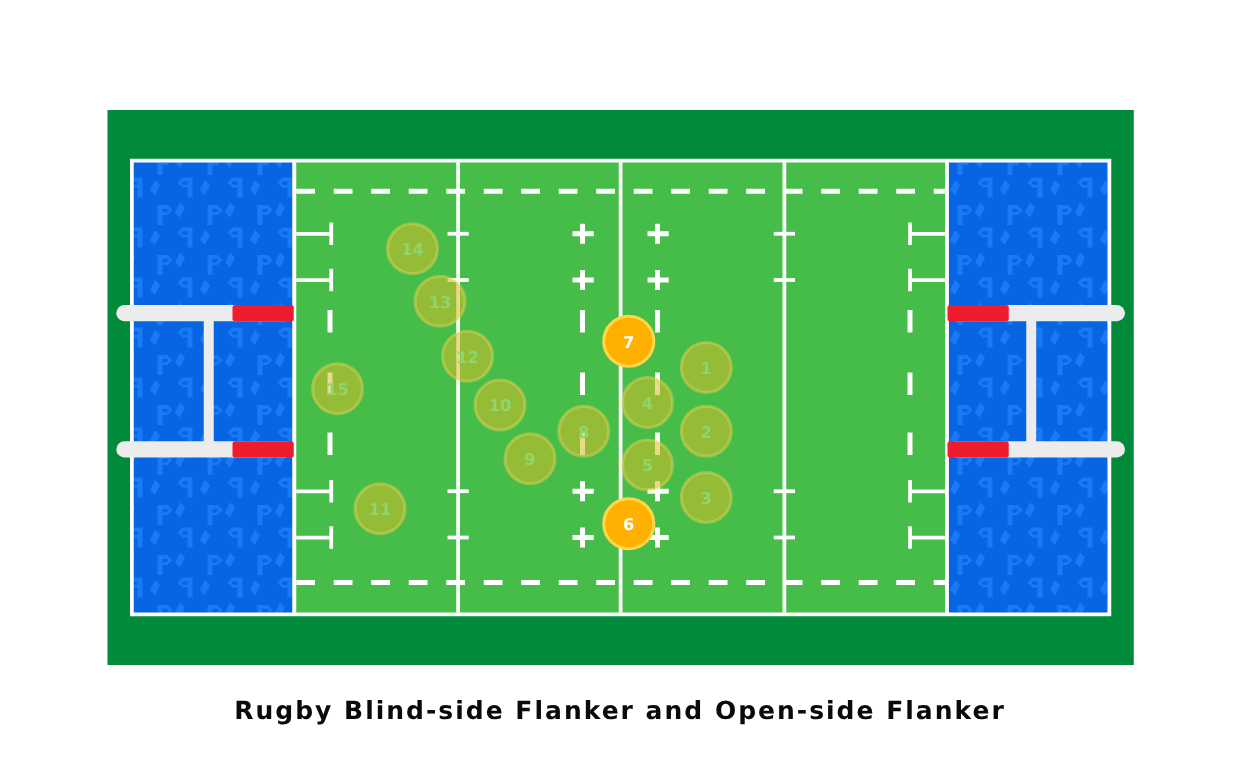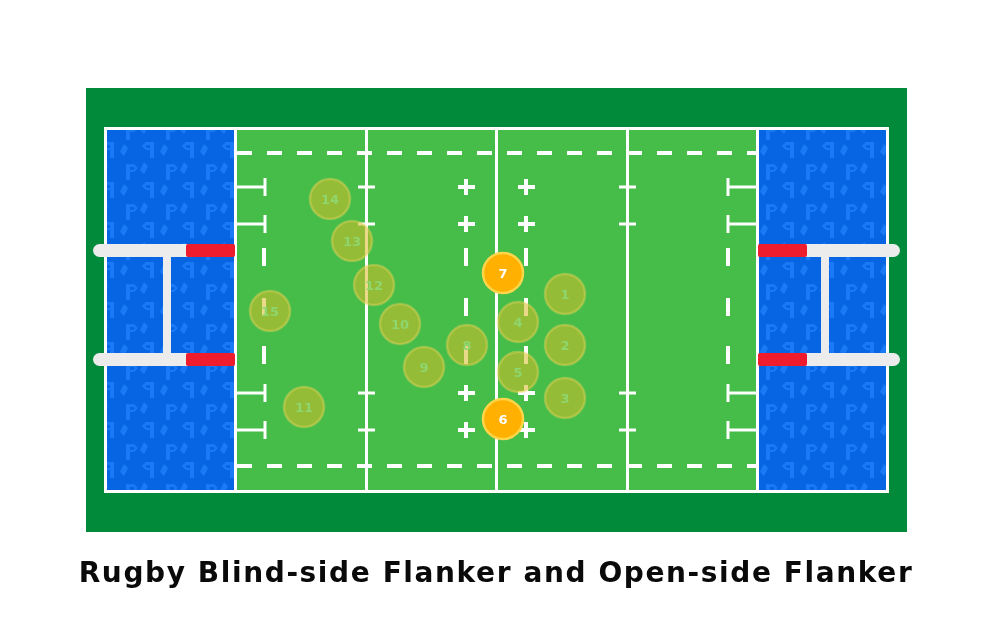--- a/index.html
+++ b/index.html
@@ -1,20 +1,20 @@
 <!DOCTYPE html>
 <html><head>
 <meta charset="utf-8">
 <style>
   html, body { margin:0; padding:0; background:#ffffff; }
   body { width:992px; height:621px; position:relative; overflow:hidden; font-family:"DejaVu Sans", sans-serif; }
   #stage { position:absolute; left:0; top:0; width:992px; height:621px; }
   .title {
     position:absolute; left:0; top:556px; width:992px; text-align:center;
-    font-family:"DejaVu Sans", sans-serif; font-weight:bold; font-size:28px;
+    font-family:"DejaVu Sans", sans-serif; font-weight:bold; font-size:20px;
     letter-spacing:1.6px; color:#0a0a0a;
   }
   .player-label { font-family:"DejaVu Sans", sans-serif; font-weight:bold; font-size:13px; }
 </style>
 </head>
 <body>
 
 <div id="stage">
   <svg id="pitch-svg" width="992" height="621" viewBox="0 0 992 621" xmlns="http://www.w3.org/2000/svg">
     <defs>

